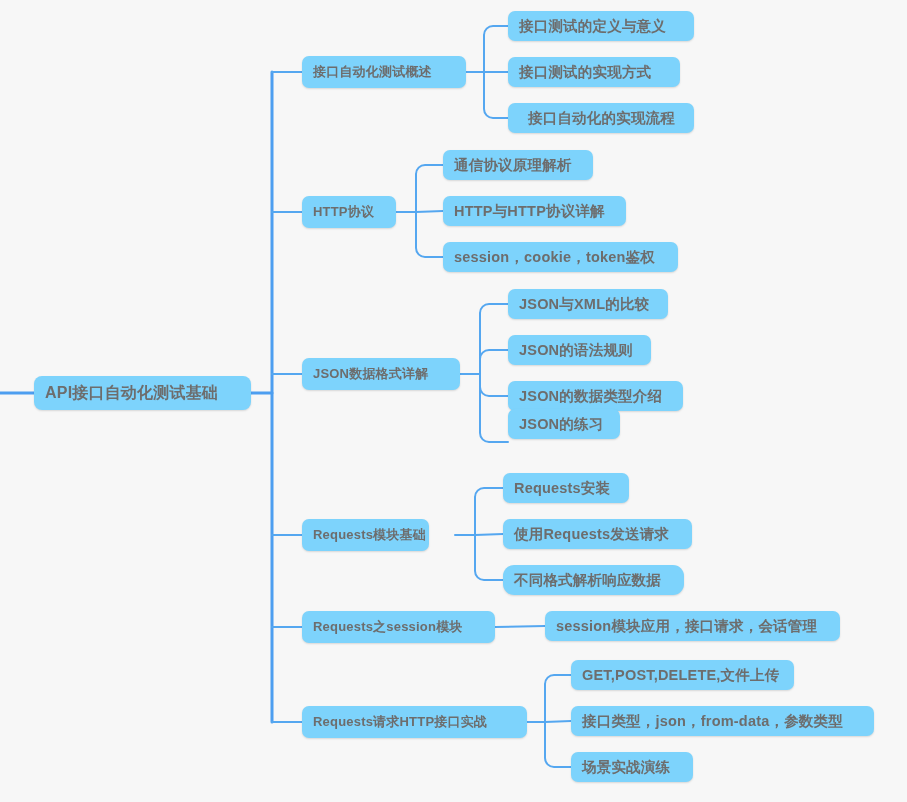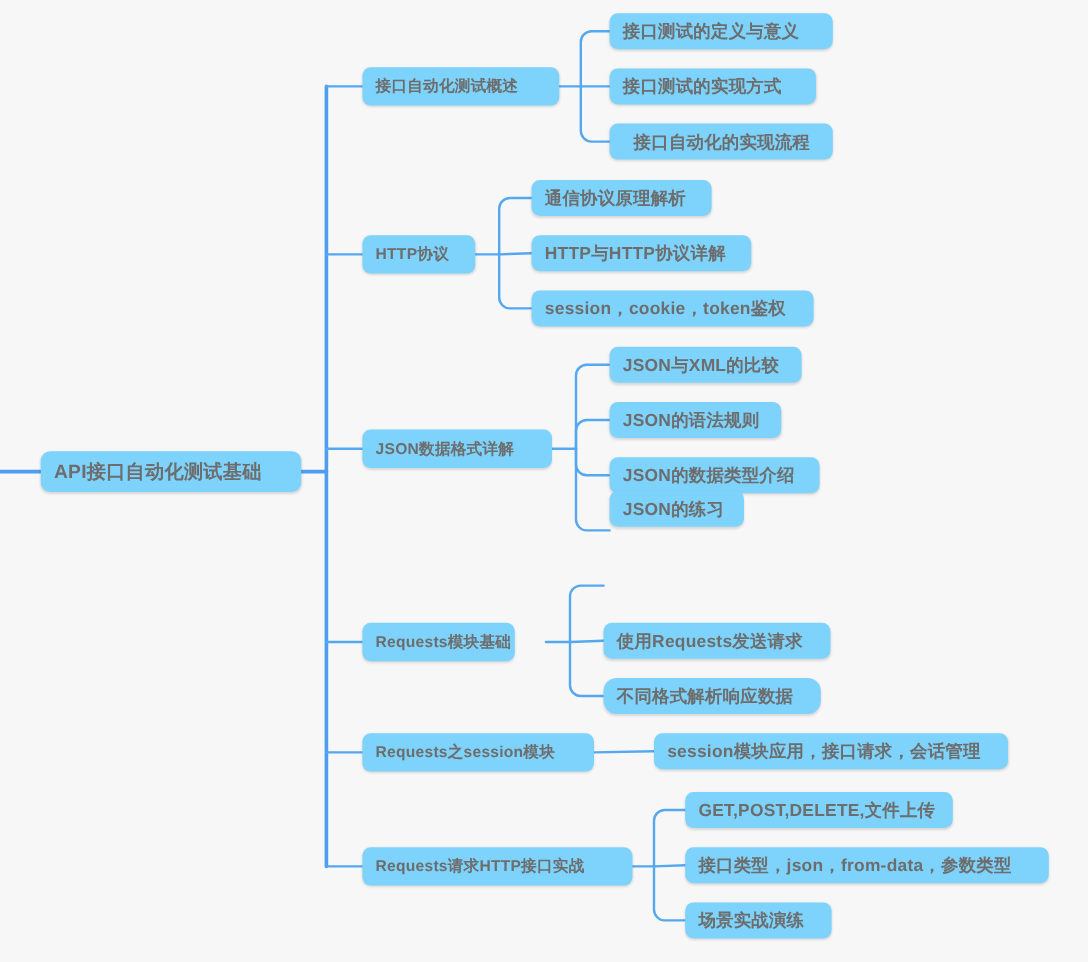--- a/index.html
+++ b/index.html
@@ -99,20 +99,21 @@
     <div class="node node-l1" style="left: 302px; top: 196px; width: 94px;">HTTP协议</div>
     <div class="node node-l2" style="left: 443px; top: 150px; width: 150px;">通信协议原理解析</div>
     <div class="node node-l2" style="left: 443px; top: 196px; width: 183px;">HTTP与HTTP协议详解</div>
     <div class="node node-l2" style="left: 443px; top: 242px; width: 235px;">session，cookie，token鉴权</div>
     <div class="node node-l1" style="left: 302px; top: 358px; width: 158px;">JSON数据格式详解</div>
     <div class="node node-l2" style="left: 508px; top: 289px; width: 160px;">JSON与XML的比较</div>
     <div class="node node-l2" style="left: 508px; top: 335px; width: 143px;">JSON的语法规则</div>
     <div class="node node-l2" style="left: 508px; top: 381px; width: 175px;">JSON的数据类型介绍</div>
     <div class="node node-l2" style="left: 508px; top: 409px; width: 112px;">JSON的练习</div>
     <div class="node node-l1" style="left: 302px; top: 519px; width: 127px;">Requests模块基础</div>
+    <div class="node node-l2" style="left: 503px; top: 473px; width: 126px;">Requests安装</div>
     <div class="node node-l2" style="left: 503px; top: 519px; width: 189px;">使用Requests发送请求</div>
     <div class="node node-l2" style="left: 503px; top: 565px; width: 181px; border-radius: 11px;">不同格式解析响应数据</div>
     <div class="node node-l1" style="left: 302px; top: 611px; width: 193px;">Requests之session模块</div>
     <div class="node node-l2" style="left: 545px; top: 611px; width: 295px;">session模块应用，接口请求，会话管理</div>
     <div class="node node-l1" style="left: 302px; top: 706px; width: 225px;">Requests请求HTTP接口实战</div>
     <div class="node node-l2" style="left: 571px; top: 660px; width: 223px;">GET,POST,DELETE,文件上传</div>
     <div class="node node-l2" style="left: 571px; top: 706px; width: 303px;">接口类型，json，from-data，参数类型</div>
     <div class="node node-l2" style="left: 571px; top: 752px; width: 122px;">场景实战演练</div>
   </div>
 

